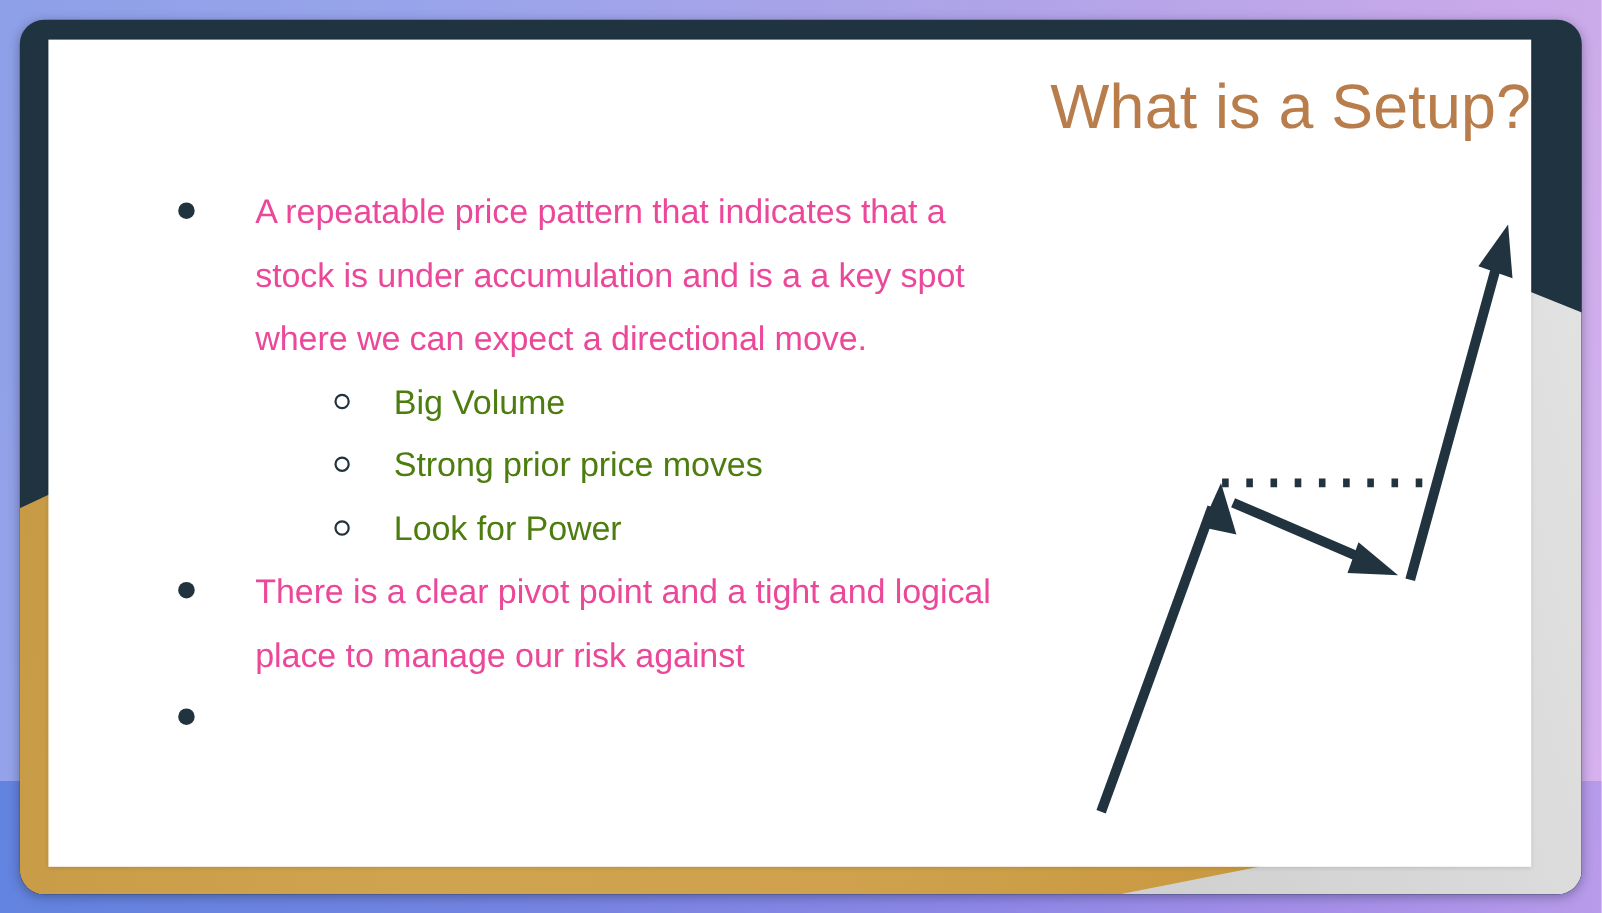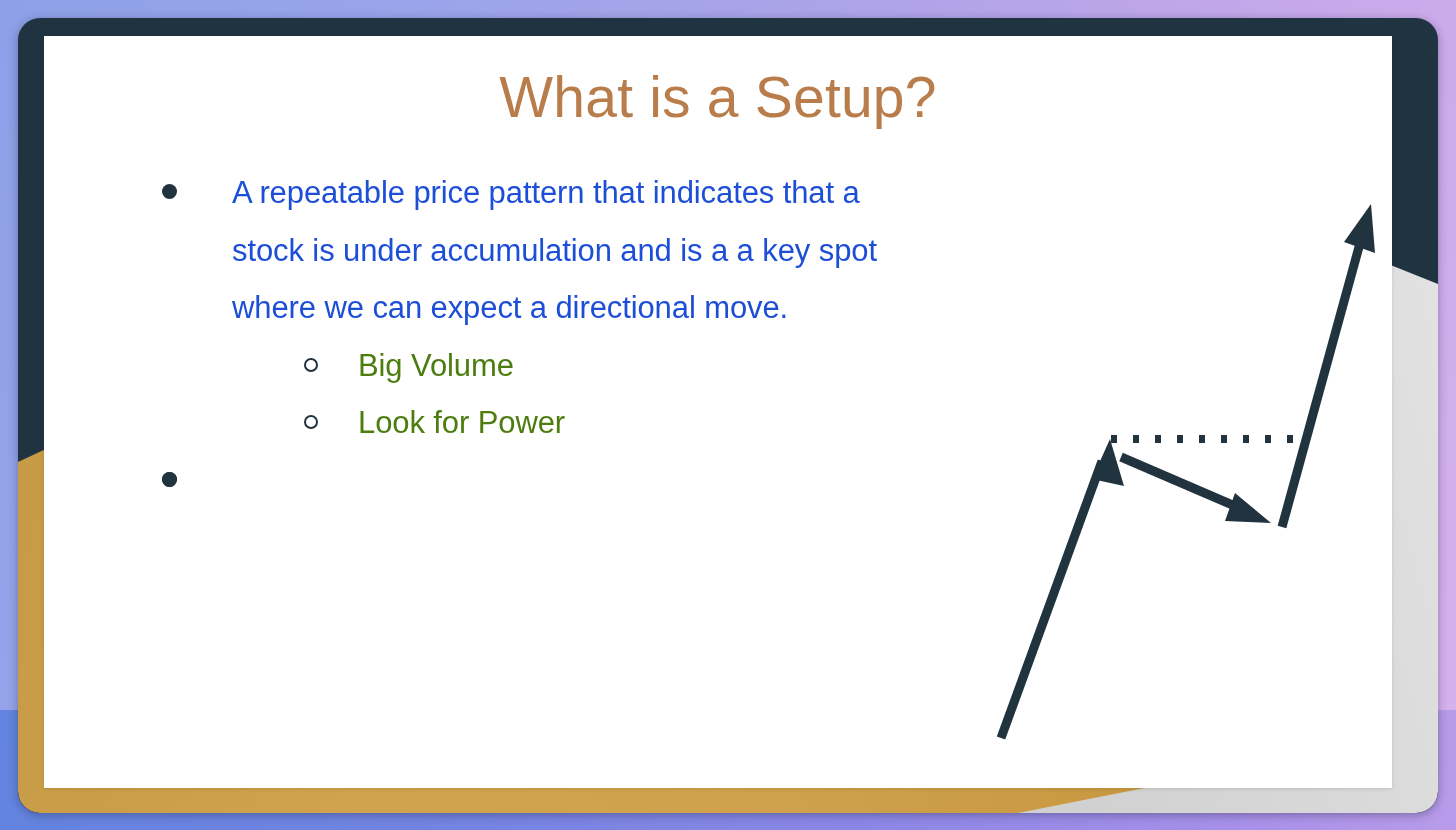--- a/index.html
+++ b/index.html
@@ -73,21 +73,21 @@
     background: #ffffff;
     box-shadow: 0 1px 4px rgba(0,0,0,0.12);
   }
 
   
   .title {
     position: absolute;
     left: 0;
     top: 28px;
     width: 100%;
-    text-align: center;
+    text-align: right;
     font-size: 57px;
     font-weight: 400;
     letter-spacing: 0.2px;
     color: #b87d4b;
     white-space: nowrap;
   }
 
   
   .body-col {
     position: absolute;
@@ -96,21 +96,21 @@
     width: 830px;
   }
 
   ul.lvl1 { list-style: none; }
 
   li.b1 {
     position: relative;
     padding-left: 132px;
     font-size: 31px;
     line-height: 57.5px;
-    color: #1d4ed8;
+    color: #ec4899;
     letter-spacing: -0.1px;
   }
 
   li.b1 > .dot {
     position: absolute;
     left: 62px;
     top: 20px;
     width: 15px;
     height: 15px;
     border-radius: 50%;
@@ -174,31 +174,36 @@
         </li>
 
         <li style="list-style:none">
           <ul class="lvl2">
 
             <li class="b2">
               <span class="circ"></span>
               <span>Big Volume</span>
             </li>
 
+            <li class="b2">
+              <span class="circ"></span>
+              <span>Strong prior price moves</span>
+            </li>
 
             <li class="b2 bold">
               <span class="circ"></span>
               <span>Look for Power</span>
             </li>
 
           </ul>
         </li>
 
         <li class="b1">
           <span class="dot"></span>
+          <span>There is a clear pivot point and a tight and logical place to manage our risk against</span>
         </li>
 
         <li class="b1">
           <span class="dot"></span>
         </li>
 
       </ul>
     </div>
 
     <div class="diagram">

